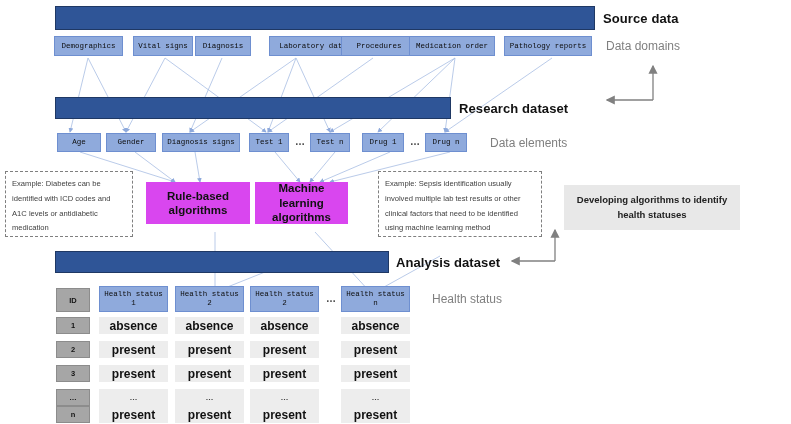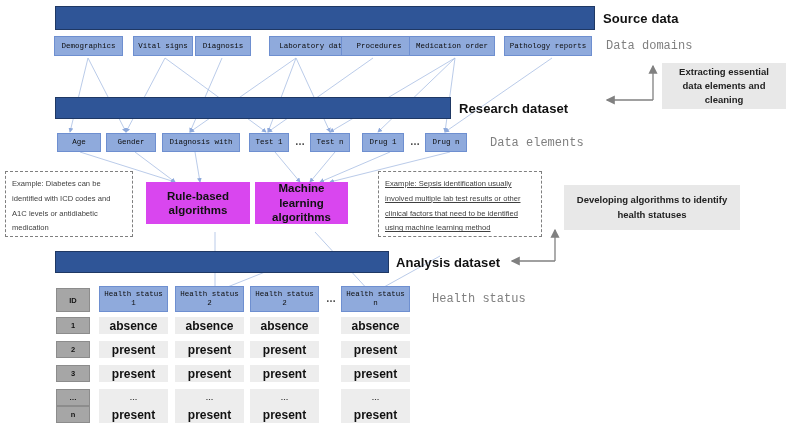--- a/index.html
+++ b/index.html
@@ -13,21 +13,21 @@
 
   .bar{
     position:absolute;background:#2F5597;border:1px solid #1F3864;
     box-sizing:border-box;
   }
   .rlabel{
     position:absolute;font-weight:bold;font-size:13px;color:#111;
     white-space:nowrap;letter-spacing:.1px;
   }
   .slabel{
-    position:absolute;font-size:12px;color:#7F7F7F;white-space:nowrap;font-family:Liberation Mono, monospace;
+    position:absolute;font-size:12px;color:#7F7F7F;white-space:nowrap;
   }
   .chip{
     position:absolute;background:#8FAADC;border:1px solid #6E8FD0;
     box-sizing:border-box;display:flex;align-items:center;justify-content:center;
     text-align:center;font-size:7.5px;color:#0d0d0d;line-height:1.18;
     padding:1px 2px;
     font-family:Liberation Mono, monospace;
   }
   .chip.hdr{font-size:7.5px;}
   .idchip{
@@ -120,28 +120,27 @@
 
   <div class="chip" style="left:54px;top:36px;width:69px;height:20px;">Demographics</div>
   <div class="chip" style="left:133px;top:36px;width:60px;height:20px;">Vital signs</div>
   <div class="chip" style="left:195px;top:36px;width:56px;height:20px;">Diagnosis</div>
   <div class="chip" style="left:256px;top:36px;width:88px;height:20px;margin-left:13px;">Laboratory data</div>
   <div class="chip" style="left:341px;top:36px;width:76px;height:20px;">Procedures</div>
   <div class="chip" style="left:409px;top:36px;width:86px;height:20px;">Medication order</div>
   <div class="chip" style="left:504px;top:36px;width:88px;height:20px;">Pathology reports</div>
   <div class="slabel" style="left:606px;top:39px;">Data domains</div>
 
-  <div class="graybox" style="left:662px;top:63px;width:124px;height:46px;">Extracting essential data elements and cleaning</div>
 
   <div class="bar" style="left:55px;top:97px;width:396px;height:22px;"></div>
   <div class="rlabel" style="left:459px;top:101px;">Research dataset</div>
 
   <div class="chip" style="left:57px;top:133px;width:44px;height:19px;">Age</div>
   <div class="chip" style="left:106px;top:133px;width:50px;height:19px;">Gender</div>
-  <div class="chip" style="left:162px;top:133px;width:78px;height:19px;">Diagnosis with</div>
+  <div class="chip" style="left:162px;top:133px;width:78px;height:19px;">Diagnosis signs</div>
   <div class="chip" style="left:249px;top:133px;width:40px;height:19px;">Test 1</div>
   <div class="dots" style="left:290px;top:136px;width:20px;">…</div>
   <div class="chip" style="left:310px;top:133px;width:40px;height:19px;">Test n</div>
   <div class="chip" style="left:362px;top:133px;width:42px;height:19px;">Drug 1</div>
   <div class="dots" style="left:405px;top:136px;width:20px;">…</div>
   <div class="chip" style="left:425px;top:133px;width:42px;height:19px;text-align:center;">Drug n</div>
   <div class="slabel" style="left:490px;top:136px;">Data elements</div>
 
   <div class="dashbox" style="left:5px;top:171px;width:128px;height:66px;">Example: Diabetes can be identified with ICD codes and A1C levels or antidiabetic medication</div>
   <div class="ybox" style="left:146px;top:182px;width:104px;height:42px;">
@@ -149,21 +148,21 @@
       <span>Rule-based</span><br>
       <span>algorithms</span>
     </span>
   </div>
   <div class="ybox" style="left:255px;top:182px;width:93px;height:42px;">
     <span>
       <span>Machine learning</span><br>
       <span>algorithms</span>
     </span>
   </div>
-  <div class="dashbox" style="left:378px;top:171px;width:164px;height:66px;text-decoration:underline;">Example: Sepsis identification usually involved multiple lab test results or other clinical factors that need to be identified using machine learning method</div>
+  <div class="dashbox" style="left:378px;top:171px;width:164px;height:66px;">Example: Sepsis identification usually involved multiple lab test results or other clinical factors that need to be identified using machine learning method</div>
 
   <div class="graybox" style="left:564px;top:185px;width:176px;height:45px;">Developing algorithms to identify health statuses</div>
 
   <div class="bar" style="left:55px;top:251px;width:334px;height:22px;"></div>
   <div class="rlabel" style="left:396px;top:255px;">Analysis dataset</div>
 
   <div class="idchip" style="left:56px;top:288px;width:34px;height:24px;">ID</div>
   <div class="chip hdr" style="left:99px;top:286px;width:69px;height:26px;">Health status 1</div>
   <div class="chip hdr" style="left:175px;top:286px;width:69px;height:26px;">Health status 2</div>
   <div class="chip hdr" style="left:250px;top:286px;width:69px;height:26px;">Health status 2</div>

